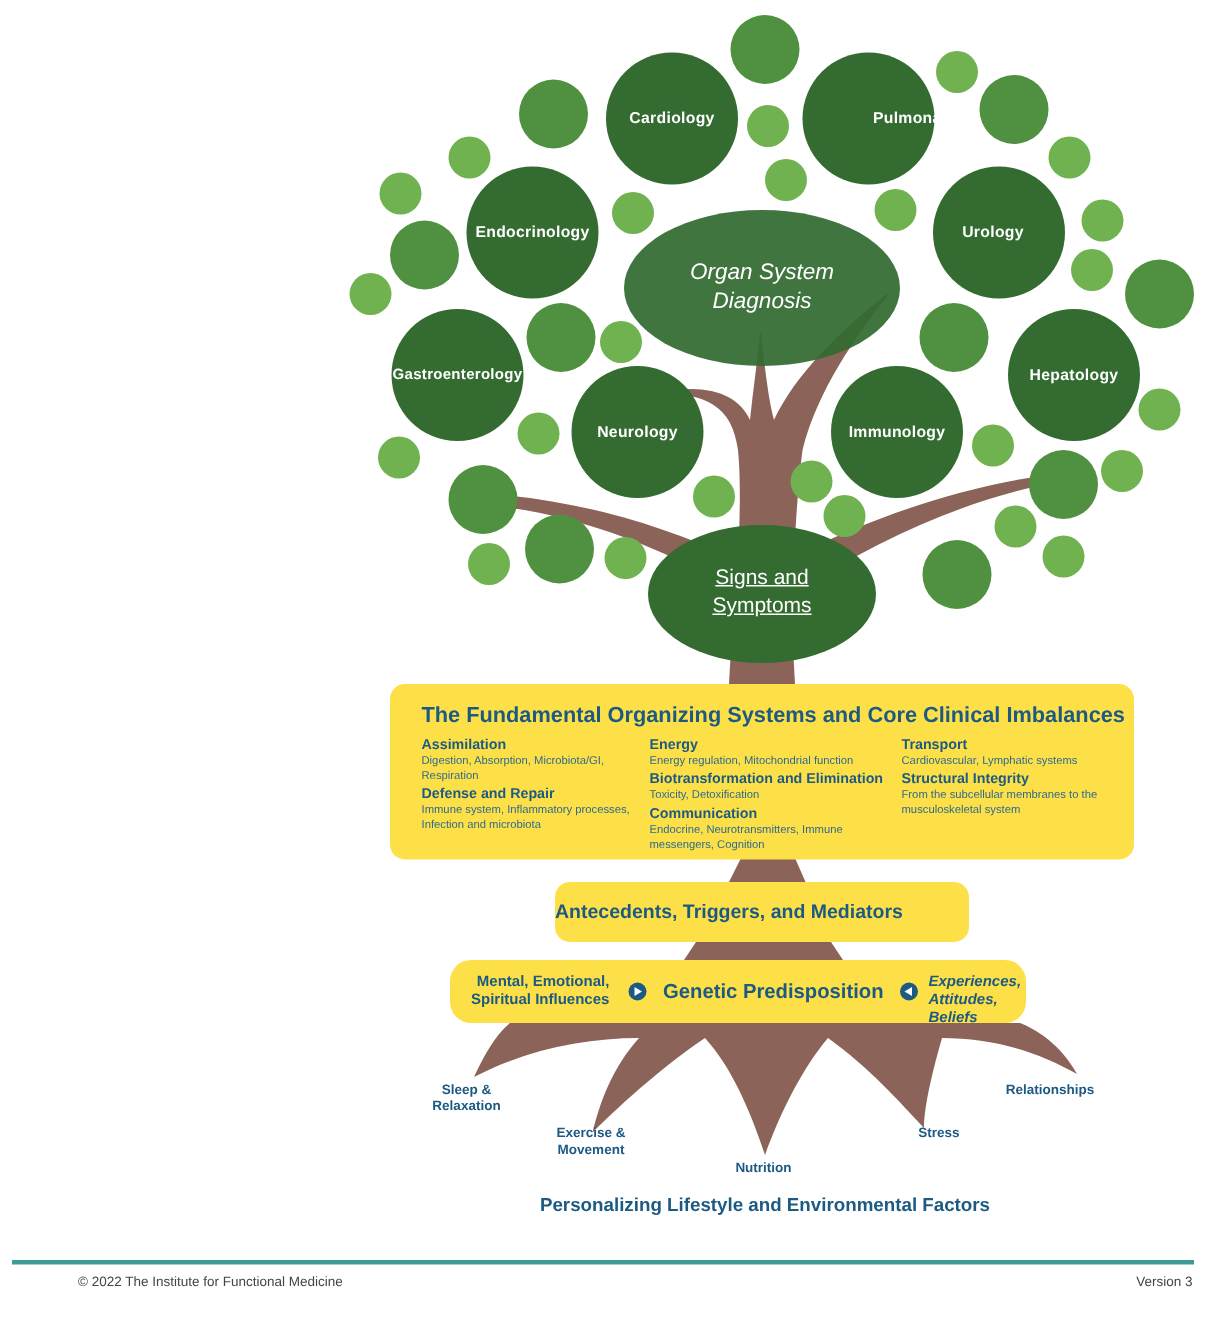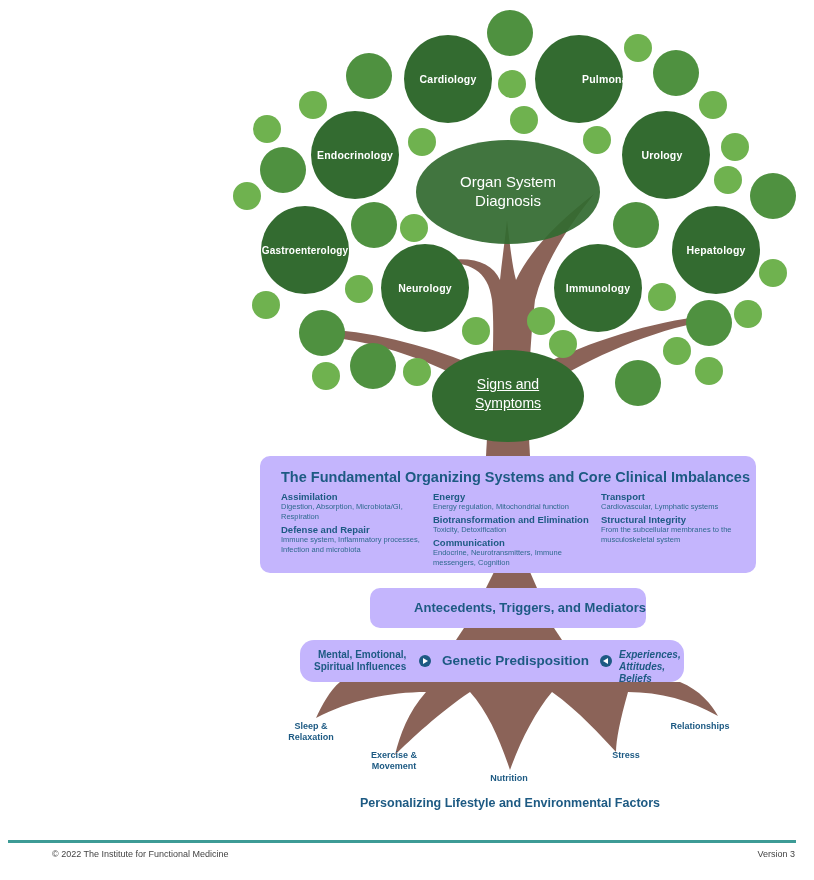--- a/index.html
+++ b/index.html
@@ -1,28 +1,28 @@
 <!DOCTYPE html>
 <html><head>
 <meta charset="utf-8">
 <style>
   html,body{margin:0;padding:0;background:#ffffff;}
   body{width:814px;height:880px;position:relative;overflow:hidden;font-family:"Liberation Sans","DejaVu Sans",sans-serif;}
   #tree-svg{position:absolute;left:0;top:0;}
   .node-label{position:absolute;color:#ffffff;text-align:center;transform:translate(-50%,-50%);white-space:nowrap;font-weight:bold;}
   .node-sm{font-size:10.5px;letter-spacing:0.2px;}
   .node-lg{font-size:15px;line-height:19px;font-weight:normal;}
-  .panel{position:absolute;background:#c4b5fd;border-radius:10px;color:#1d5a83;}
+  .panel{position:absolute;background:#fde047;border-radius:10px;color:#1d5a83;}
   #fund-panel{left:260px;top:456px;width:496px;height:117px;}
   #fund-title{position:absolute;left:21px;top:13px;font-size:14.5px;font-weight:bold;color:#1d5a83;}
   .col{position:absolute;top:35px;}
   .sys-name{font-size:9.5px;font-weight:bold;color:#1d5a83;line-height:11px;}
   .sys-desc{font-size:7.5px;color:#2f6a8f;line-height:10px;margin-bottom:2px;}
   #ant-panel{left:370px;top:588px;width:276px;height:40px;}
-  #ant-text{position:absolute;left:0;right:0;top:12px;text-align:right;font-size:13px;font-weight:bold;}
+  #ant-text{position:absolute;left:0;right:0;top:12px;text-align:left;font-size:13px;font-weight:bold;}
   #gen-panel{left:300px;top:640px;width:384px;height:42px;border-radius:14px;}
   .gen-side{position:absolute;font-size:10px;font-weight:bold;line-height:12px;top:9px;}
   #gen-left{left:14px;text-align:right;}
   #gen-right{left:319px;text-align:left;font-style:italic;}
   #gen-center{position:absolute;left:142px;top:13px;font-size:13.5px;font-weight:bold;}
   .arrow-ico{position:absolute;top:15px;width:12px;height:12px;border-radius:50%;background:#1d5a83;}
   .arrow-ico::after{content:"";position:absolute;top:3px;border-top:3px solid transparent;border-bottom:3px solid transparent;}
   #arrow-right{left:119px;}
   #arrow-right::after{left:4px;border-left:5px solid #ffffff;}
   #arrow-left{left:300px;}
@@ -98,21 +98,21 @@
       <circle cx="666" cy="155" r="44" fill="#336b30"></circle>
       <circle cx="305" cy="250" r="44" fill="#336b30"></circle>
       <circle cx="716" cy="250" r="44" fill="#336b30"></circle>
       <circle cx="425" cy="288" r="44" fill="#336b30"></circle>
       <circle cx="598" cy="288" r="44" fill="#336b30"></circle>
       <ellipse cx="508" cy="192" rx="92" ry="52" fill="#336b30" fill-opacity="0.93"></ellipse>
       <ellipse cx="508" cy="396" rx="76" ry="46" fill="#336b30"></ellipse>
     </g>
 </svg>
 
-<div class="node-label node-lg" style="left:508px;top:191px;">
+<div class="node-label node-lg" style="left:508px;top:191px;font-style:italic;">
   <div>Organ System</div>
   <div>Diagnosis</div>
 </div>
 <div class="node-label node-lg" style="left:508px;top:394px;font-size:14px;text-decoration:underline;">
   <div>Signs and</div>
   <div>Symptoms</div>
 </div>
 <div class="node-label node-sm" style="left:448px;top:79px;">Cardiology</div>
 <div class="node-label node-sm" style="left:579px;top:79px;margin-left:31px;">Pulmonary</div>
 <div class="node-label node-sm" style="left:355px;top:155px;">Endocrinology</div>

